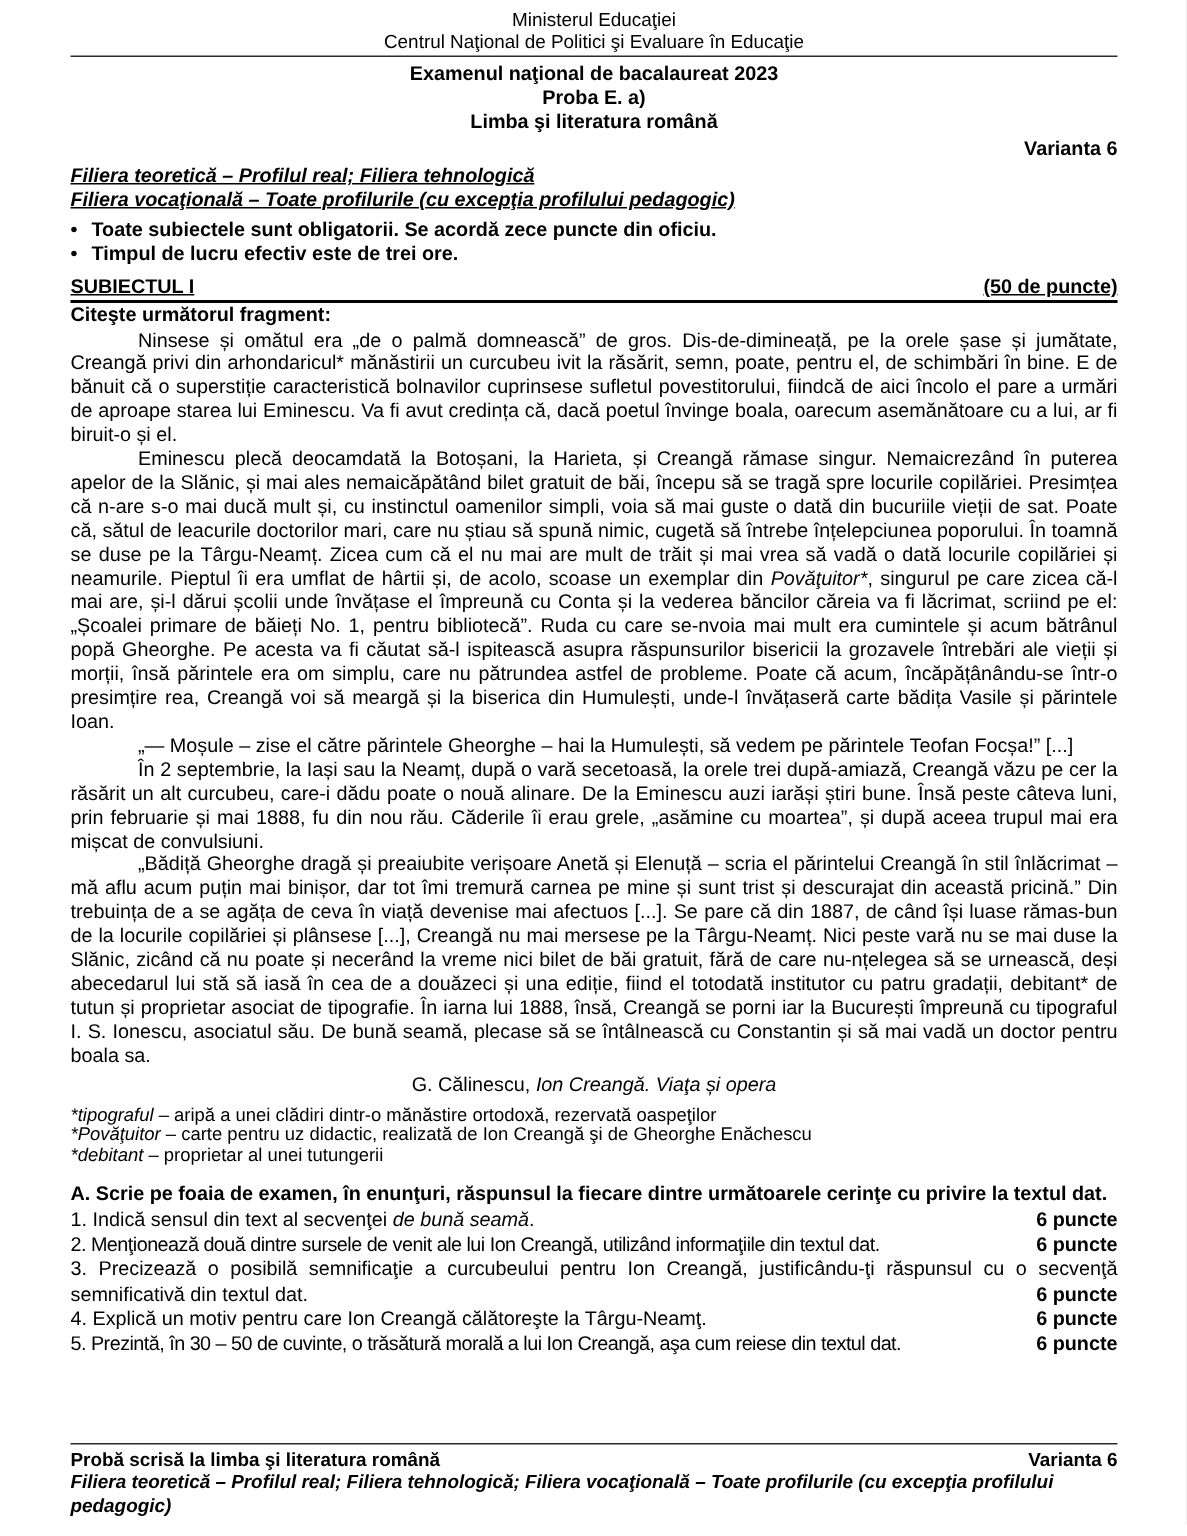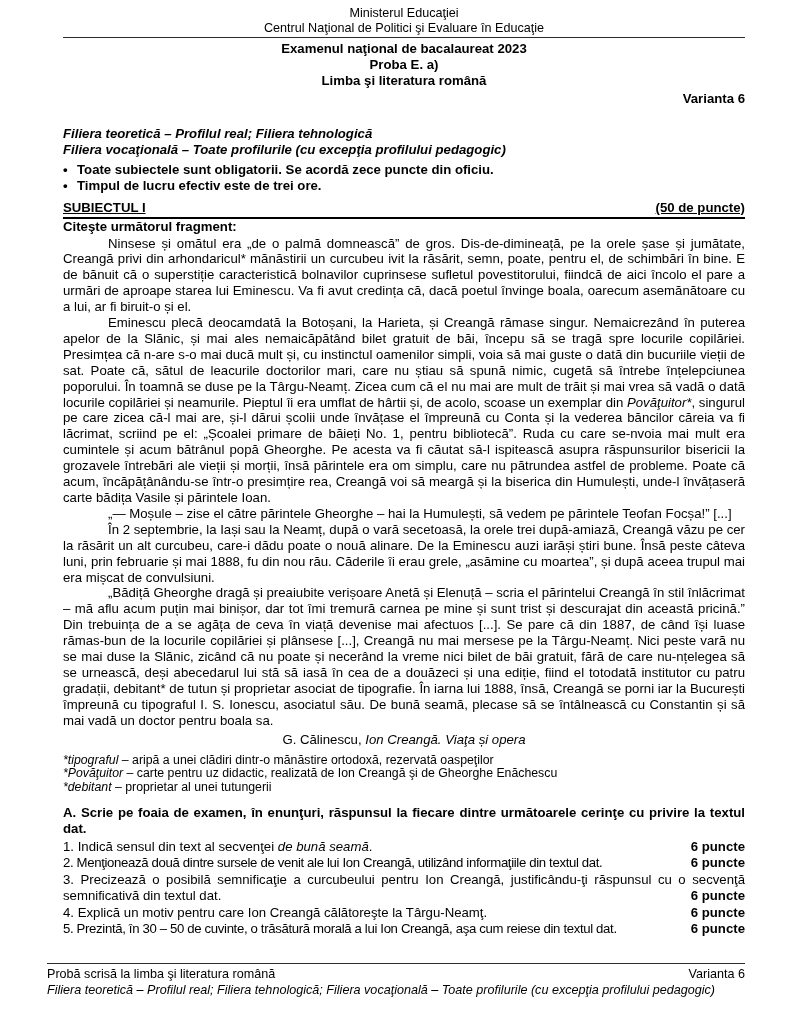--- a/index.html
+++ b/index.html
@@ -6,30 +6,30 @@
   .page{
     position:relative;
     width:791px;height:1024px;
     margin:0 auto;
     background:#fff;
     color:#000;
     font-family:"Liberation Sans",sans-serif;
     font-size:13.2px;
     line-height:15.9px;
     box-sizing:border-box;
-    padding:6px 46px 0 63px;
+    padding:6px 46px 0 47px;
     overflow:hidden;
   }
   .center{text-align:center;}
   .small{font-size:12.6px;line-height:14.5px;}
   .hrule{border:0;border-top:1.5px solid #2b2b2b;margin:2px 0 3px 0;}
   .title-block div{font-weight:bold;line-height:16px;}
   .variant{font-weight:bold;text-align:right;line-height:16px;margin-top:2px;}
   .tracks div{font-weight:bold;font-style:italic;line-height:15.5px;}
-  .tracks{margin-top:19px;}
+  .tracks{margin-top:2px;text-decoration:underline;}
   .bullets{margin-top:5px;}
   .bullet{font-weight:bold;line-height:16px;display:flex;}
   .dot{width:14px;flex:0 0 14px;text-align:left;}
   .dot::before{content:"\2022";}
   .subject-row{
     display:flex;justify-content:space-between;
     font-weight:bold;
     margin-top:6px;
     border-bottom:2px solid #000;
     padding-bottom:1px;
@@ -55,22 +55,22 @@
     margin-top:10px;
     line-height:16.5px;
   }
   .questions{margin-top:1px;}
   .q{position:relative;line-height:16.5px;}
   .q-text{text-align:justify;padding-right:78px;}
   .q.full .q-text{padding-right:0;}
   .q.tight .q-text{letter-spacing:-0.35px;padding-right:70px;}
   .q-points{position:absolute;right:0;bottom:0;font-weight:bold;margin-top:44px;}
   .footer{
-    position:absolute;left:47px;right:46px;bottom:26px;
-    font-size:12.6px;line-height:15.5px;
+    position:absolute;left:47px;right:46px;bottom:12px;
+    font-size:12.6px;line-height:15.5px;font-weight:bold;
   }
   .footer-rule{border:0;border-top:1.5px solid #2b2b2b;margin:0 0 3px 0;}
   .footer-top{display:flex;justify-content:space-between;}
   .footer-filiera{font-style:italic;}
   .footer-page{text-align:center;}
 </style>
 </head>
 <body>
 
 <div class="page">

